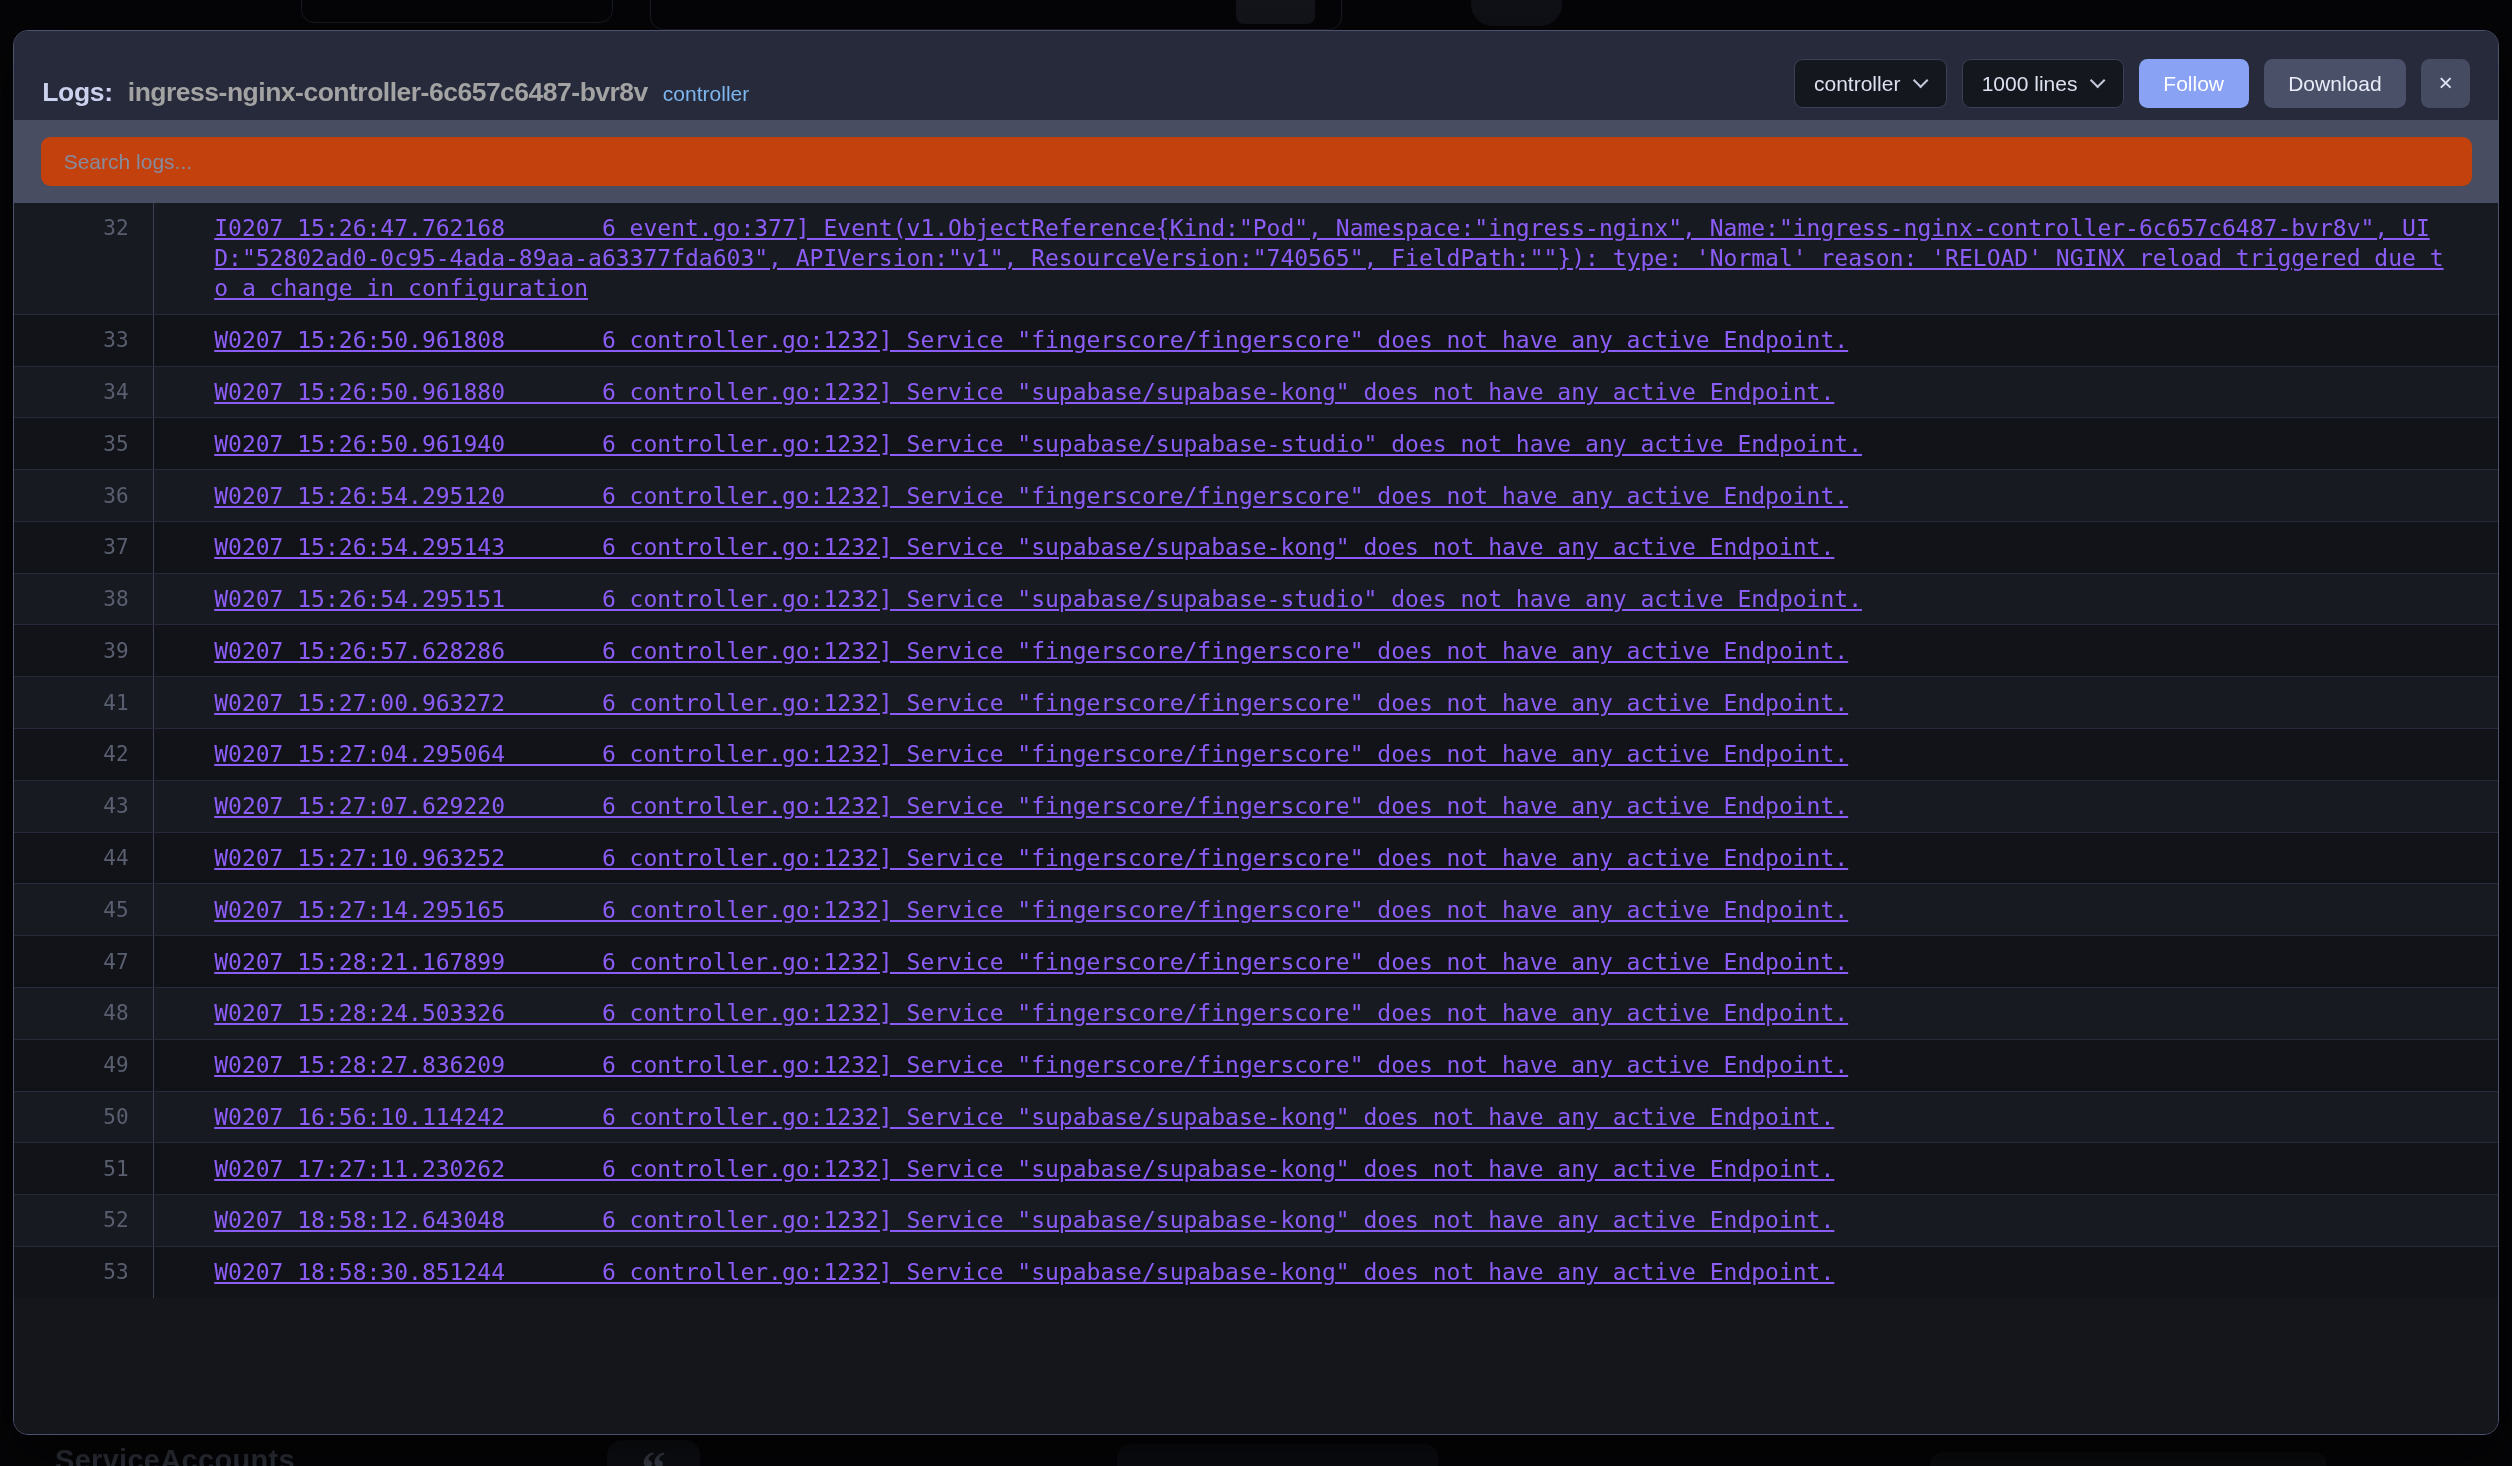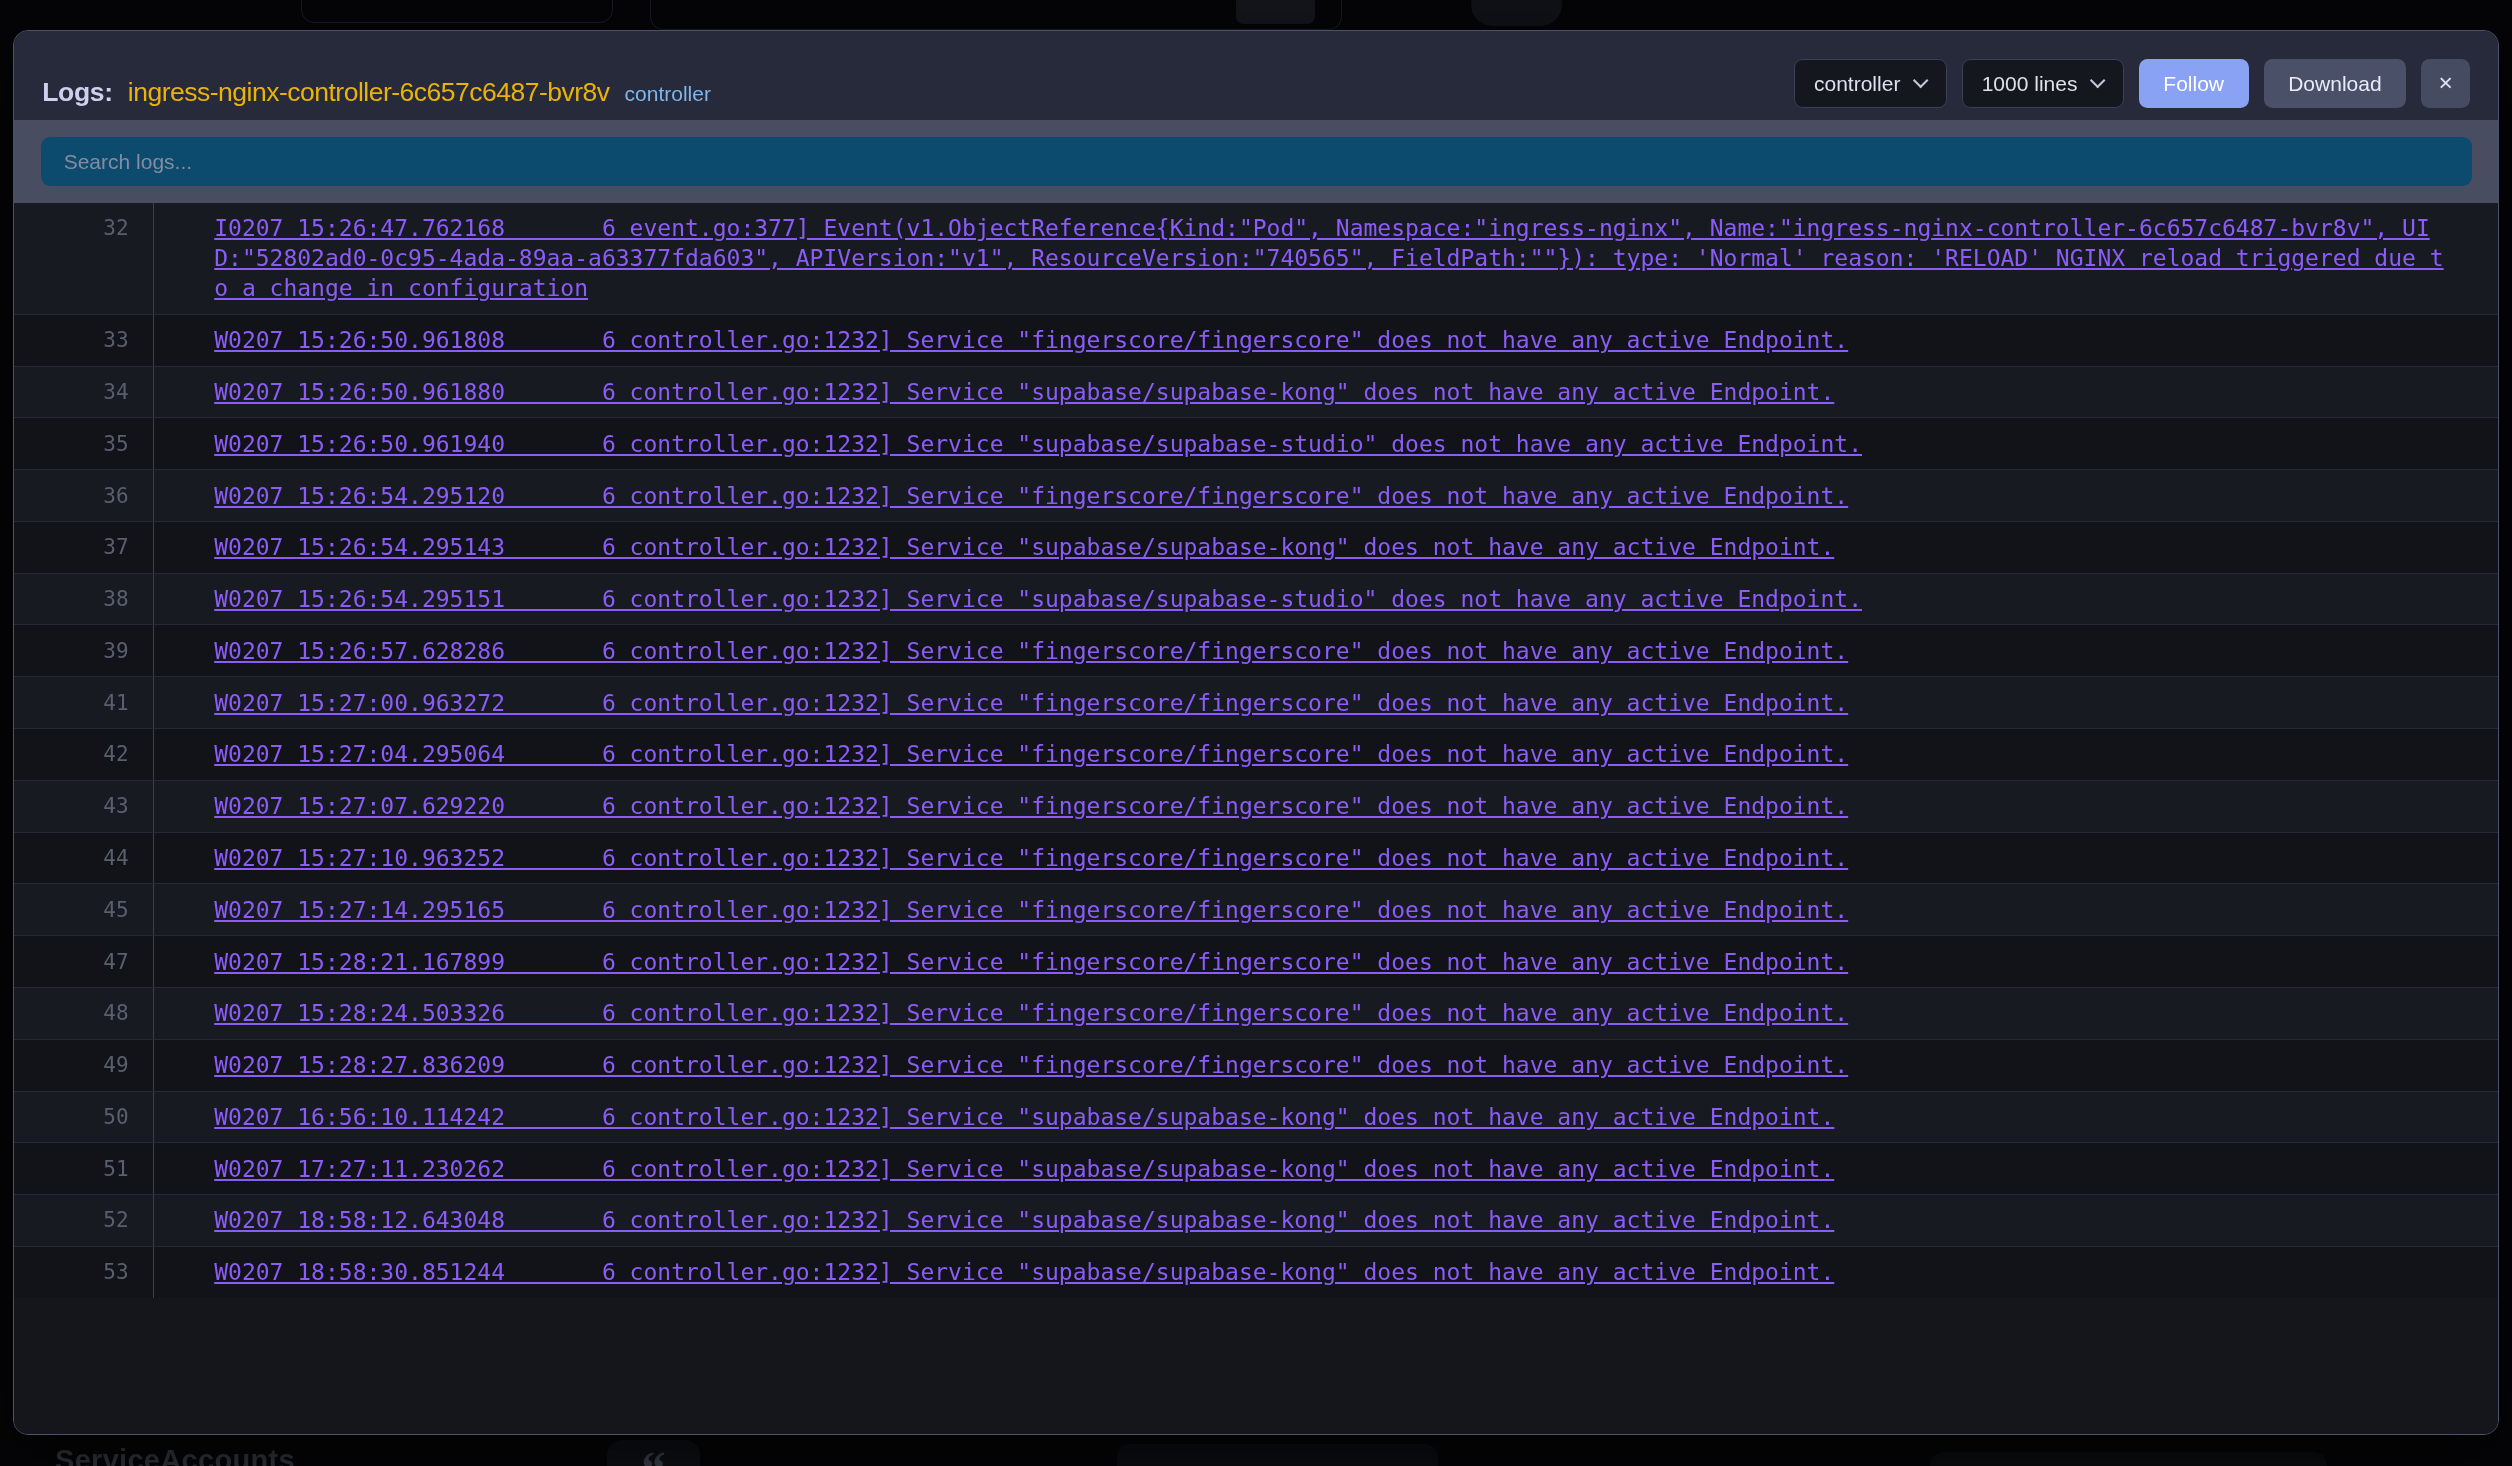--- a/index.html
+++ b/index.html
@@ -37,21 +37,21 @@
   }
 
   .modal-header {
     flex:0 0 89px;
     background:#262a3b;
     display:flex; align-items:flex-end;
     padding:12px 28px;
   }
   .title-group { display:flex; align-items:baseline; gap:15px; min-width:0; }
   .title-label { color:#ccd2ee; font-size:26.5px; font-weight:700; letter-spacing:-0.3px; }
-  .pod-name { color:#eab308; font-size:26.5px; font-weight:400; letter-spacing:-0.5px; }
+  .pod-name { color:#a3a3a3; font-size:26.5px; font-weight:700; letter-spacing:-0.5px; }
   .container-tag { color:#7db6ee; font-size:21px; font-weight:500; }
 
   .header-controls { margin-left:auto; display:flex; align-items:center; gap:15px; }
   .select {
     display:flex; align-items:center; gap:15px;
     height:49px; padding:0 19px;
     background:#15171e; border:1.9px solid #3c4158; border-radius:8.5px;
     color:#dce0ef; font-size:21px; cursor:pointer;
   }
   .chev {
@@ -71,21 +71,21 @@
   }
 
   .search-strip {
     flex:0 0 83px;
     background:#484d62;
     display:flex; align-items:center;
     padding:0 26.5px;
   }
   .search-input {
     width:100%; height:49px;
-    background:#0c4a6e; border:none; border-radius:9.5px;
+    background:#c2410c; border:none; border-radius:9.5px;
     padding:0 23px;
     color:#c7cce6; font-size:21px;
     font-family:"Liberation Sans", sans-serif;
     outline:none;
   }
   .search-input::placeholder { color:#868ca0; }
 
   .log-area { flex:1; background:#14161c; overflow:hidden; }
   .log-row { display:flex; border-top:1.9px solid #262a38;gap:39px; }
   .log-row:first-child { border-top:none; }

